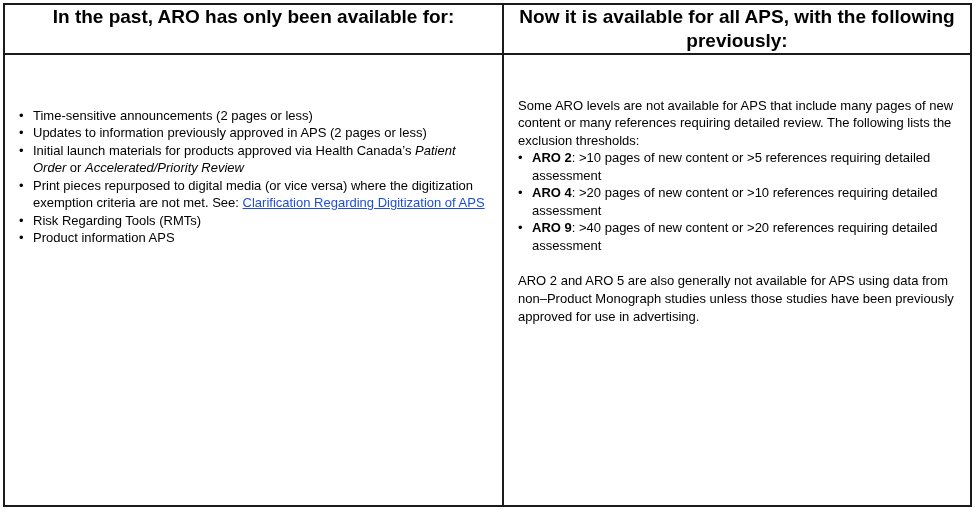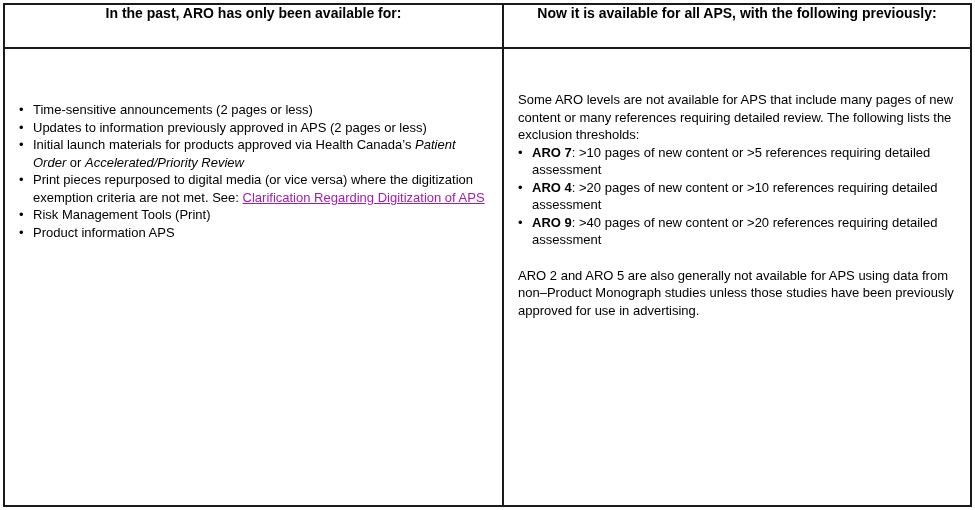--- a/index.html
+++ b/index.html
@@ -32,21 +32,21 @@
     border: 2px solid #1a1a1a;
     vertical-align: top;
     padding: 0;
   }
   .col-left { width: 498px; }
   .col-right { width: 467px; }
 
   .hdr {
     text-align: center;
     font-weight: bold;
-    font-size: 14px;
+    font-size: 19px;
     line-height: 1.25;
     padding: 8px 14px 9px 14px;
     height: 44px;
     box-sizing: border-box;
     vertical-align: middle;
   }
   .hdr-inner { display: block; }
 
   .cell-body {
     font-size: 13px;
@@ -66,21 +66,21 @@
   }
   .bullets li::before {
     content: "\2022";
     display: inline-block;
     width: 14px;
     text-indent: 0;
   }
   .bullets li .txt { display: inline; }
   em.it { font-style: italic; }
   .lnk {
-    color: #a21caf;
+    color: #1d4ed8;
     text-decoration: underline;
   }
   .b { font-weight: bold; }
   .spacer { height: 18px; }
   .rb { margin: 0; padding: 0; list-style: none; }
   .rb li {
     padding: 0 0 0 14px;
     text-indent: -14px;
   }
   .rb li::before {
@@ -105,30 +105,30 @@
       </th>
     </tr>
     <tr>
       <td class="cell-left col-left">
         <div class="cell-body">
           <ul class="bullets">
             <li><span class="txt"><span>Time-sensitive announcements (2 pages or less)</span></span></li>
             <li><span class="txt"><span>Updates to information previously approved in APS (2 pages or less)</span></span></li>
             <li><span class="txt"><span>Initial launch materials for products approved via Health Canada’s </span><em class="it">Patient Order</em><span> or </span><em class="it">Accelerated/Priority Review</em></span></li>
             <li><span class="txt"><span>Print pieces repurposed to digital media (or vice versa) where the digitization exemption criteria are not met. See: </span><a class="lnk" href="#">Clarification Regarding Digitization of APS</a></span></li>
-            <li><span class="txt"><span>Risk Management Tools (Print)</span></span></li>
+            <li><span class="txt"><span>Risk Regarding Tools (RMTs)</span></span></li>
             <li><span class="txt"><span>Product information APS</span></span></li>
           </ul>
         </div>
       </td>
       <td class="cell-right col-right">
         <div class="cell-body">
           <p class="para">Some ARO levels are not available for APS that include many pages of new content or many references requiring detailed review. The following lists the exclusion thresholds:</p>
           <ul class="rb">
-            <li><span class="b">ARO 7</span><span>:</span><span>  &gt;10 pages of new content or &gt;5 references requiring detailed assessment</span></li>
+            <li><span class="b">ARO 2</span><span>:</span><span>  &gt;10 pages of new content or &gt;5 references requiring detailed assessment</span></li>
             <li><span class="b">ARO 4</span><span>:</span><span>  &gt;20 pages of new content or &gt;10 references requiring detailed assessment</span></li>
             <li><span class="b">ARO 9</span><span>:</span><span> &gt;40 pages of new content or &gt;20 references requiring detailed assessment</span></li>
           </ul>
           <div class="spacer"></div>
           <p class="para">ARO 2 and ARO 5 are also generally not available for APS using data from non–Product Monograph studies unless those studies have been previously approved for use in advertising.</p>
         </div>
       </td>
     </tr>
   </tbody>
     </table>

